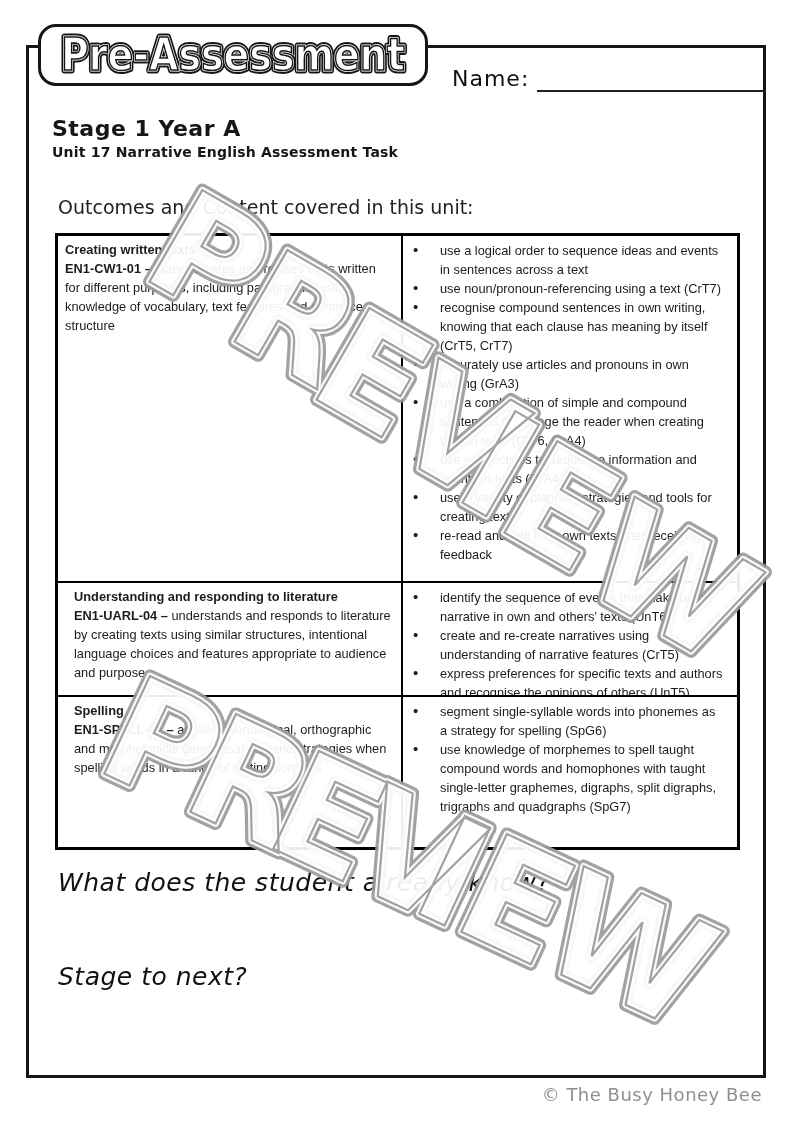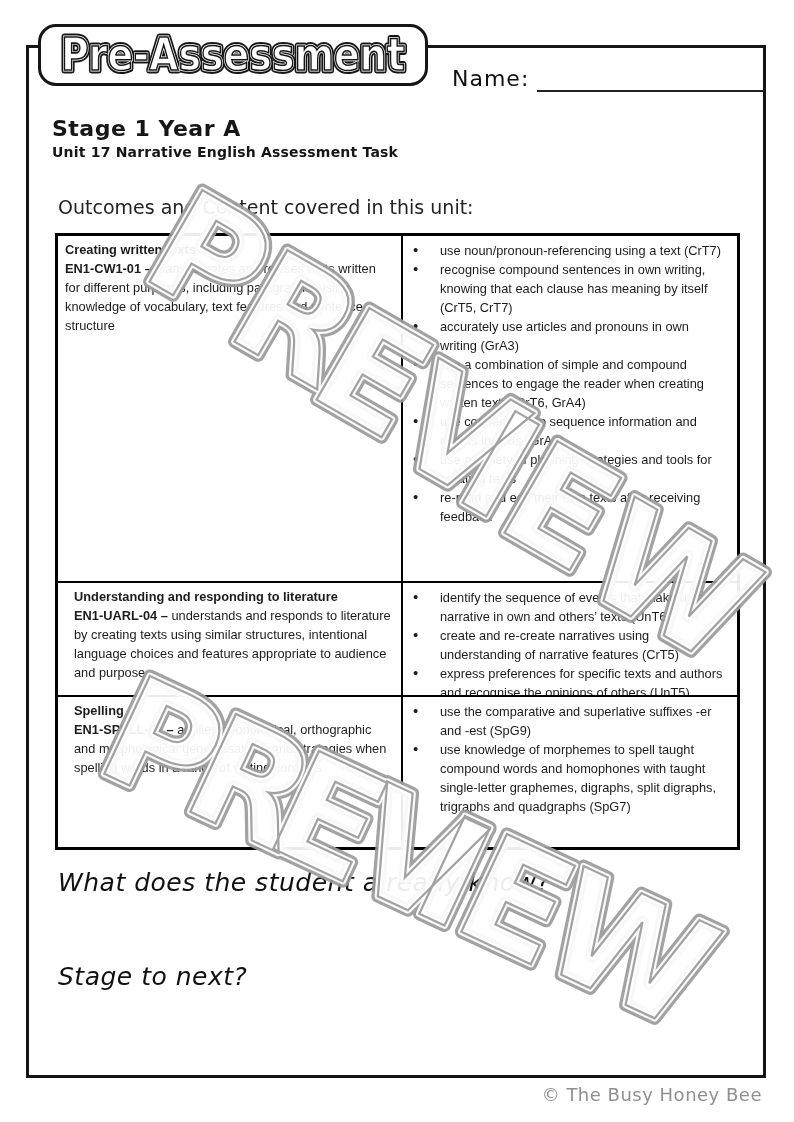--- a/index.html
+++ b/index.html
@@ -99,20 +99,21 @@
 <div class="intro">Outcomes and Content covered in this unit:</div>
 
 <div class="outcomes-table">
 
   <div class="cell outcome">
     <div class="outcome-title">Creating written texts</div>
     <div><span class="outcome-code">EN1-CW1-01 –</span> <span>plans, creates and revises texts written for different purposes, including paragraphs, using knowledge of vocabulary, text features and sentence structure</span></div>
   </div>
   <div class="cell content">
     <ul>
+      <li>use a logical order to sequence ideas and events in sentences across a text</li>
       <li>use noun/pronoun-referencing using a text (CrT7)</li>
       <li>recognise compound sentences in own writing, knowing that each clause has meaning by itself (CrT5, CrT7)</li>
       <li>accurately use articles and pronouns in own writing (GrA3)</li>
       <li>use a combination of simple and compound sentences to engage the reader when creating written texts (CrT6, GrA4)</li>
       <li>use connectives to sequence information and events in texts (GrA4)</li>
       <li>use a variety of planning strategies and tools for creating texts</li>
       <li>re-read and edit their own texts after receiving feedback</li>
     </ul>
   </div>
 
@@ -127,21 +128,21 @@
       <li>express preferences for specific texts and authors and recognise the opinions of others (UnT5)</li>
     </ul>
   </div>
 
   <div class="cell outcome row-divide">
     <div class="outcome-title">Spelling</div>
     <div><span class="outcome-code">EN1-SPELL-01 –</span> <span>applies phonological, orthographic and morphological generalisations and strategies when spelling words in a range of writing contexts</span></div>
   </div>
   <div class="cell content row-divide">
     <ul>
-      <li>use the comparative and superlative suffixes -er and -est (SpG9)</li>
+      <li>segment single-syllable words into phonemes as a strategy for spelling (SpG6)</li>
       <li>use knowledge of morphemes to spell taught compound words and homophones with taught single-letter graphemes, digraphs, split digraphs, trigraphs and quadgraphs (SpG7)</li>
     </ul>
   </div>
 </div>
 
 <div class="question q-know">What does the student already know?</div>
 <div class="question q-next">Stage to next?</div>
 
 <div class="footer-credit">©  The Busy Honey Bee</div>
 

